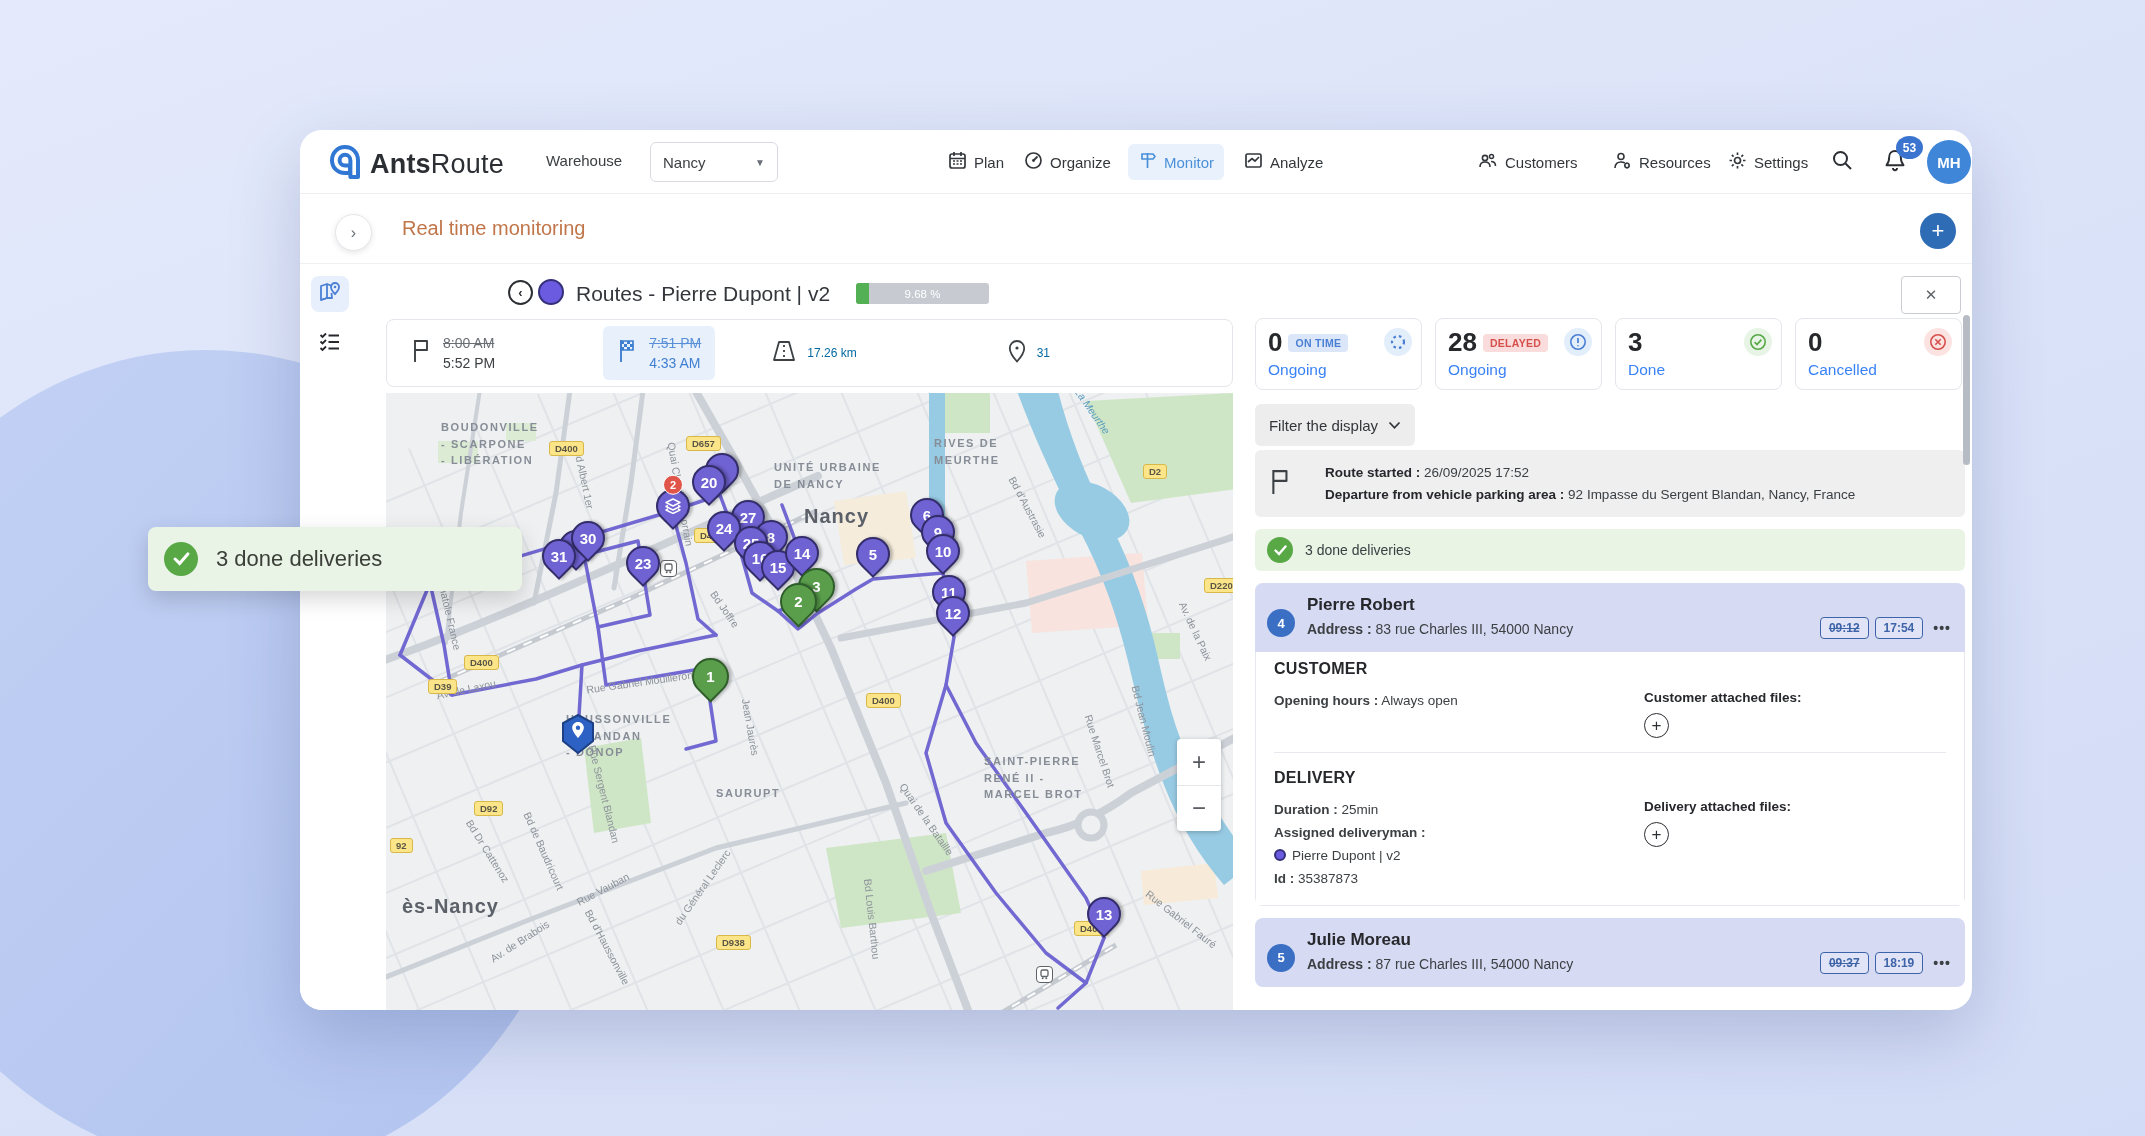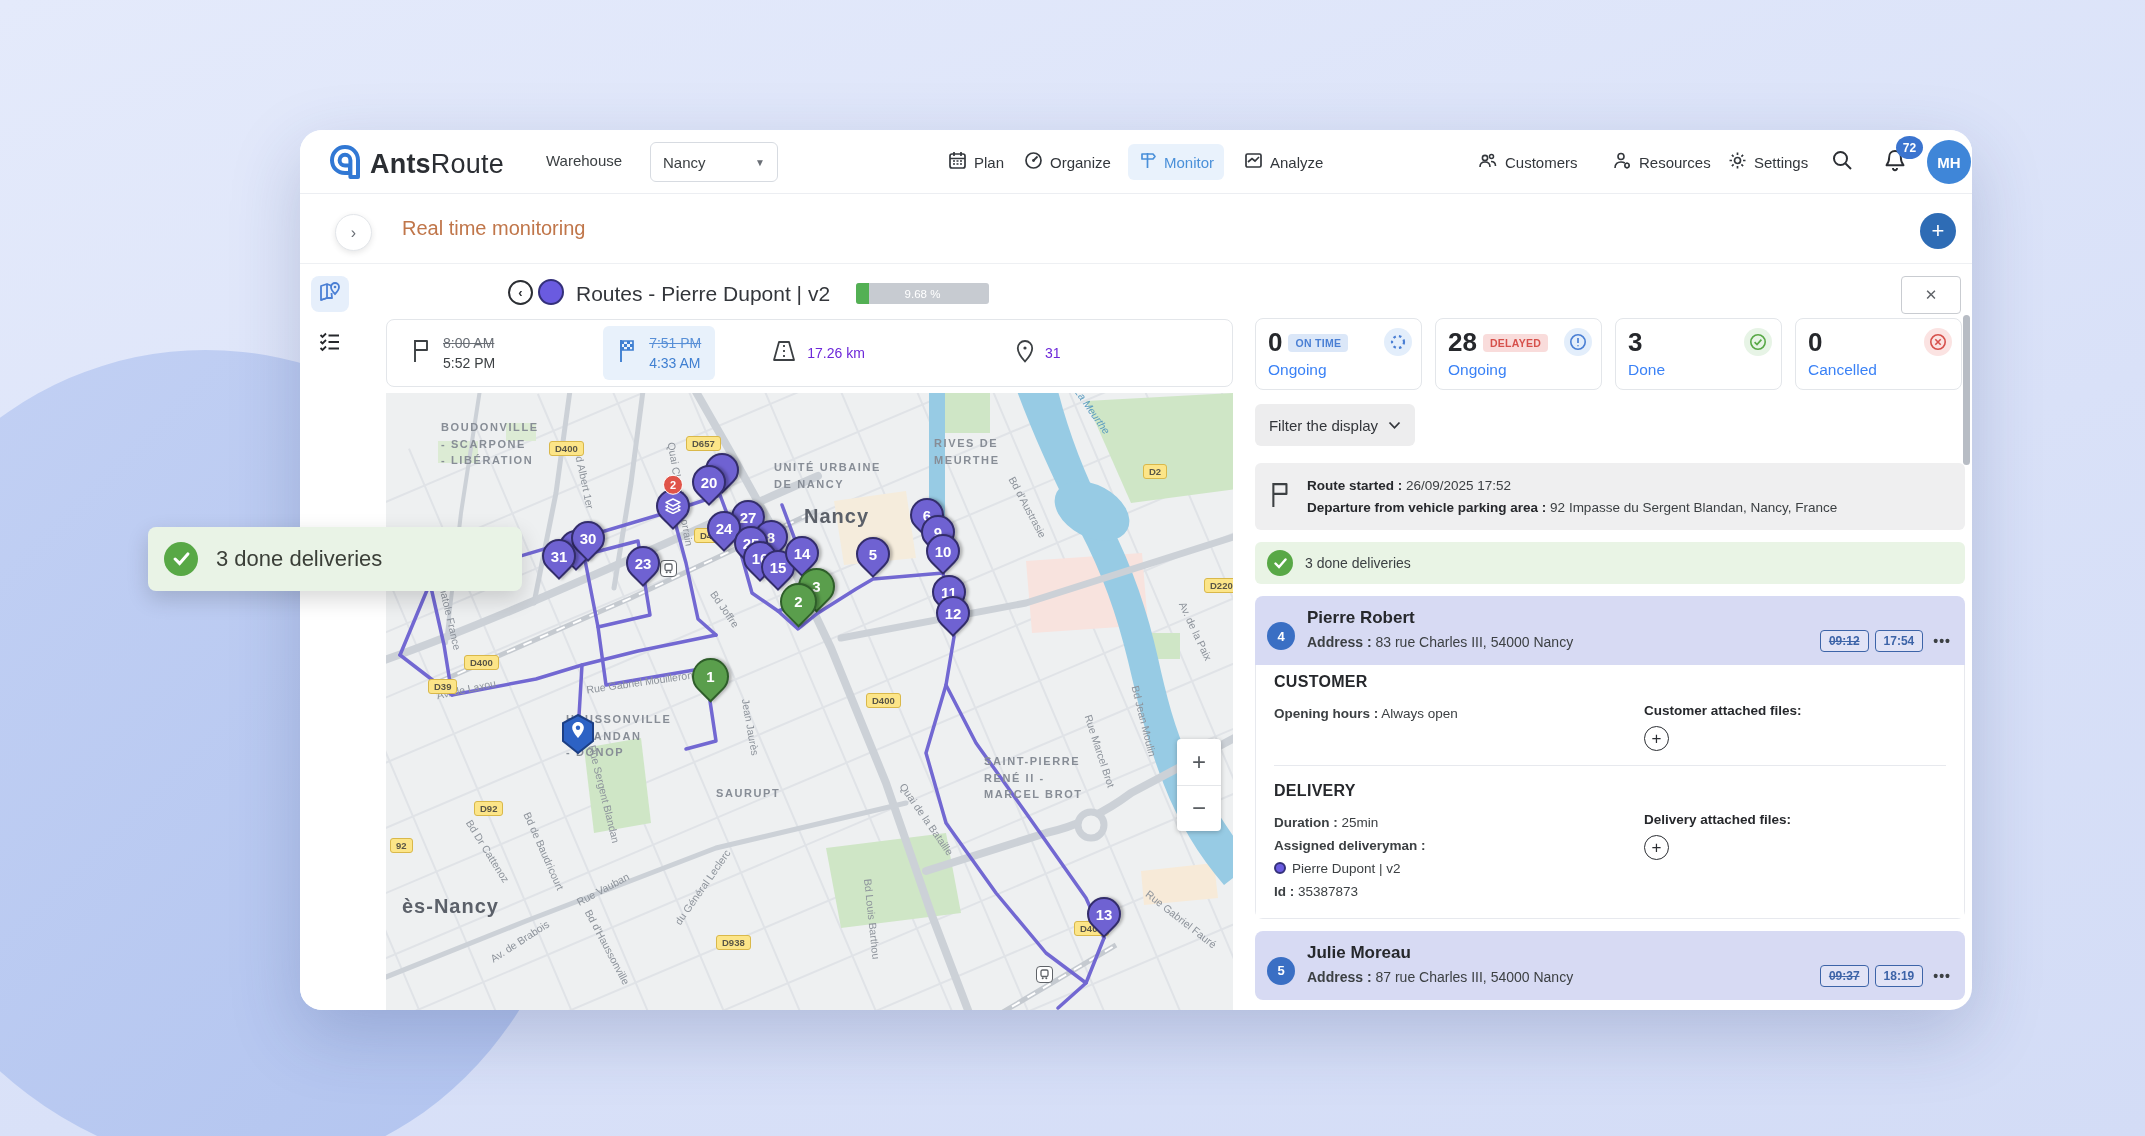--- a/index.html
+++ b/index.html
@@ -70,39 +70,39 @@
     color:#5f6368; font-size:15px; cursor:pointer; z-index:16; }
   
   .stats { position:absolute; left:86px; top:189px; width:847px; height:68px; background:#fff;
     border:1px solid #e3e6ea; border-radius:8px; z-index:16; display:flex; align-items:center; }
   .stat-item { display:flex; align-items:center; gap:10px; }
   .stat-times { font-size:14px; line-height:1.45; color:#3c4043; }
   .struck { text-decoration:line-through; color:#6a6f76; }
   .blue-chip { background:#e8f1fb; border-radius:6px; padding:7px 14px; }
   .blue-chip .stat-times { color:#3f7fd1; }
   .blue-chip .struck { color:#3f7fd1; opacity:.85; }
-  .stat-val { font-size:14px; color:#6d28d9; }
+  .stat-val { font-size:12px; color:#0369a1; }
   
   .rcol { position:absolute; left:955px; top:188px; width:710px; z-index:16; }
   .cards { display:flex; gap:13px; }
   .scard { width:167px; height:72px; background:#fff; border:1px solid #e3e6ea; border-radius:8px;
     padding:10px 12px; position:relative; }
   .scard .num { font-size:26px; font-weight:bold; color:#26282c; display:inline-block; line-height:1; }
   .scard .badge { display:inline-block; font-size:10.5px; font-weight:bold; border-radius:4px;
     padding:3px 7px; margin-left:6px; vertical-align:4px; letter-spacing:.3px; }
   .badge.ontime { background:#dbe7f8; color:#4a7fd4; }
   .badge.delayed { background:#f9dcdb; color:#d6504b; }
   .scard .lbl { font-size:15.5px; color:#3b82f6; margin-top:6px; }
   .scard .sic { position:absolute; right:9px; top:9px; width:28px; height:28px; border-radius:50%;
     display:flex; align-items:center; justify-content:center; }
   .sic.blue { background:#e3eefb; } .sic.green { background:#e7f4e6; } .sic.red { background:#fbe3e2; }
   .filter-btn { margin-top:14px; width:160px; height:42px; background:#ededee; border-radius:6px;
     display:flex; align-items:center; justify-content:center; gap:10px; font-size:15px; color:#33363b; cursor:pointer; }
-  .route-banner { margin-top:17px; background:#efeff0; border-radius:6px; padding:12px 14px;
-    display:flex; gap:14px; align-items:center; }
+  .route-banner { margin-top:4px; background:#efeff0; border-radius:6px; padding:12px 14px;
+    display:flex; gap:32px; align-items:center; }
   .route-banner .txt { font-size:13.5px; line-height:1.6; color:#3c4043; }
   .route-banner b { color:#26282c; }
   .done-banner { margin-top:12px; background:#e9f4e5; border-radius:6px; height:42px; display:flex;
     align-items:center; gap:12px; padding:0 12px; font-size:14px; color:#3c4043; }
   .gcheck { width:26px; height:26px; border-radius:50%; background:#58a846; display:flex;
     align-items:center; justify-content:center; flex:0 0 auto; }
   .dcard { margin-top:12px; border-radius:8px; overflow:hidden; }
   .dhead { background:#d7daf3; padding:12px 16px 12px 12px; display:flex; gap:12px; position:relative; }
   .numcirc { width:28px; height:28px; border-radius:50%; background:#3a6fc4; color:#fff; font-size:13px;
     font-weight:bold; display:flex; align-items:center; justify-content:center; flex:0 0 auto; margin-top:14px; }
@@ -240,21 +240,21 @@
           <circle cx="10.5" cy="10.5" r="6.5" fill="none" stroke="#2b2e33" stroke-width="2"></circle>
           <path d="M15.5 15.5 L21 21" stroke="#2b2e33" stroke-width="2"></path>
         </svg>
     </span>
     <span class="icon-btn" style="left:1582px">
       <svg width="26" height="26" viewBox="0 0 26 26">
           <path d="M13 3 C9.5 3 7.2 5.6 7.2 9 C7.2 14 5.5 16 4.5 17.2 L21.5 17.2 C20.5 16 18.8 14 18.8 9 C18.8 5.6 16.5 3 13 3 Z" fill="none" stroke="#2b2e33" stroke-width="1.9" stroke-linejoin="round"></path>
           <path d="M11 20 C11 21.3 11.9 22.2 13 22.2 C14.1 22.2 15 21.3 15 20" fill="none" stroke="#2b2e33" stroke-width="1.9"></path>
         </svg>
     </span>
-    <span class="bell-badge">72</span>
+    <span class="bell-badge">53</span>
     <div class="avatar">MH</div>
   </div>
 
   <div class="mon-row">
     <div class="chev-circle">
         <span>›</span>
       </div>
     <div class="mon-title">Real time monitoring</div>
     <div class="add-btn">
         <span>+</span>

